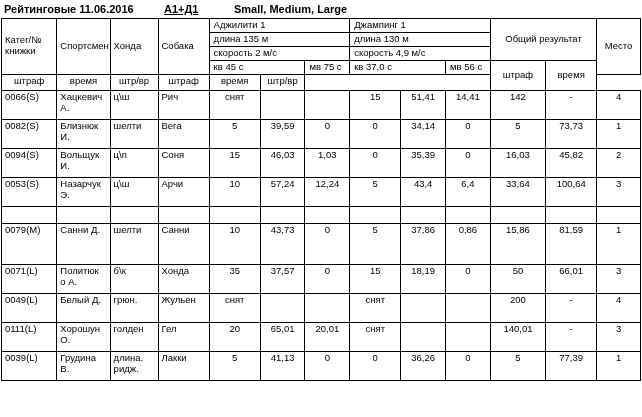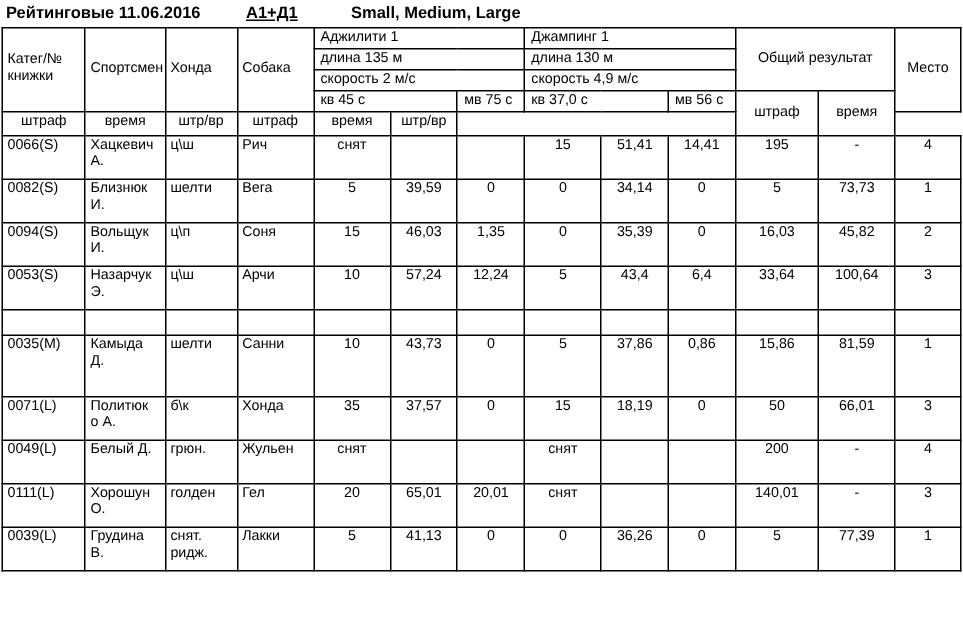--- a/index.html
+++ b/index.html
@@ -129,21 +129,21 @@
           <td class="leftcell">0066(S)</td>
           <td class="leftcell">Хацкевич А.</td>
           <td class="leftcell">ц\ш</td>
           <td class="leftcell">Рич</td>
           <td class="num">снят</td>
           <td class="num"></td>
           <td class="num"></td>
           <td class="num">15</td>
           <td class="num">51,41</td>
           <td class="num">14,41</td>
-          <td class="num">195</td>
+          <td class="num">142</td>
           <td class="num">-</td>
           <td class="num">4</td>
         </tr>
         <tr class="body">
           <td class="leftcell">0082(S)</td>
           <td class="leftcell">Близнюк И.</td>
           <td class="leftcell">шелти</td>
           <td class="leftcell">Вега</td>
           <td class="num">5</td>
           <td class="num">39,59</td>
@@ -155,21 +155,21 @@
           <td class="num">73,73</td>
           <td class="num">1</td>
         </tr>
         <tr class="body">
           <td class="leftcell">0094(S)</td>
           <td class="leftcell">Вольщук И.</td>
           <td class="leftcell">ц\п</td>
           <td class="leftcell">Соня</td>
           <td class="num">15</td>
           <td class="num">46,03</td>
-          <td class="num">1,35</td>
+          <td class="num">1,03</td>
           <td class="num">0</td>
           <td class="num">35,39</td>
           <td class="num">0</td>
           <td class="num">16,03</td>
           <td class="num">45,82</td>
           <td class="num">2</td>
         </tr>
         <tr class="body">
           <td class="leftcell">0053(S)</td>
           <td class="leftcell">Назарчук Э.</td>
@@ -194,22 +194,22 @@
           <td>&nbsp;</td>
           <td>&nbsp;</td>
           <td>&nbsp;</td>
           <td>&nbsp;</td>
           <td>&nbsp;</td>
           <td>&nbsp;</td>
           <td>&nbsp;</td>
           <td>&nbsp;</td>
         </tr>
         <tr class="body tall">
-          <td class="leftcell">0035(M)</td>
-          <td class="leftcell">Камыда Д.</td>
+          <td class="leftcell">0079(M)</td>
+          <td class="leftcell">Санни Д.</td>
           <td class="leftcell">шелти</td>
           <td class="leftcell">Санни</td>
           <td class="num">10</td>
           <td class="num">43,73</td>
           <td class="num">0</td>
           <td class="num">5</td>
           <td class="num">37,86</td>
           <td class="num">0,86</td>
           <td class="num">15,86</td>
           <td class="num">81,59</td>
@@ -256,21 +256,21 @@
           <td class="num">снят</td>
           <td class="num"></td>
           <td class="num"></td>
           <td class="num">140,01</td>
           <td class="num">-</td>
           <td class="num">3</td>
         </tr>
         <tr class="body">
           <td class="leftcell">0039(L)</td>
           <td class="leftcell">Грудина В.</td>
-          <td class="leftcell">снят. ридж.</td>
+          <td class="leftcell">длина. ридж.</td>
           <td class="leftcell">Лакки</td>
           <td class="num">5</td>
           <td class="num">41,13</td>
           <td class="num">0</td>
           <td class="num">0</td>
           <td class="num">36,26</td>
           <td class="num">0</td>
           <td class="num">5</td>
           <td class="num">77,39</td>
           <td class="num">1</td>

